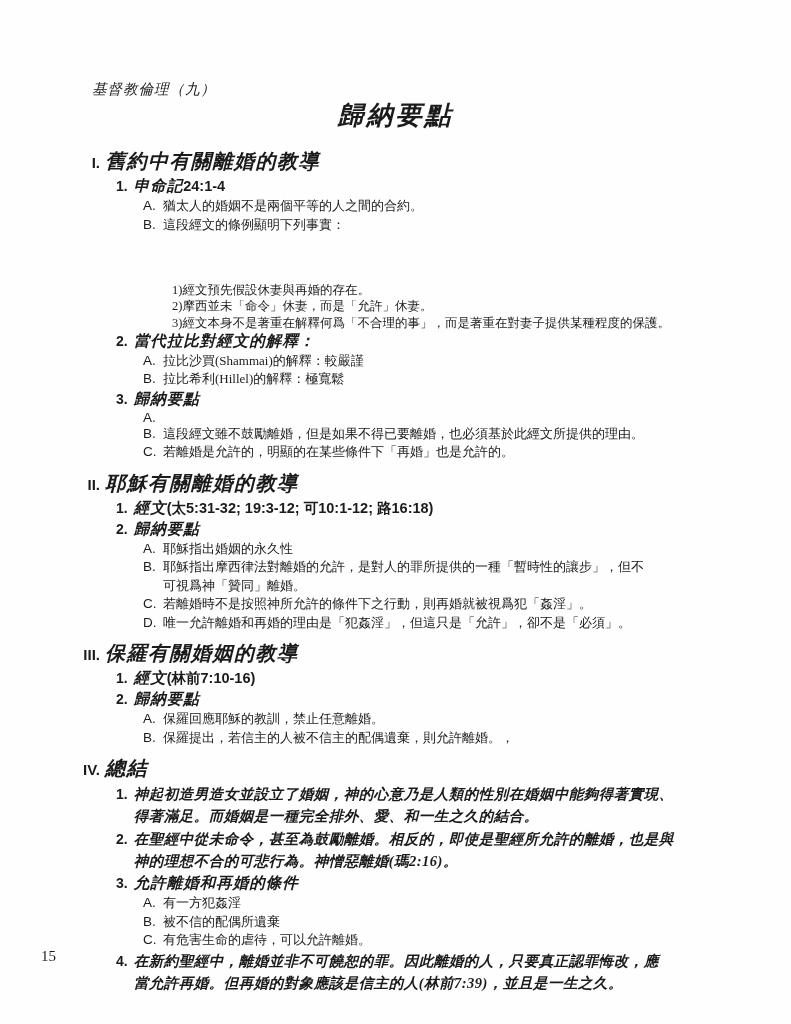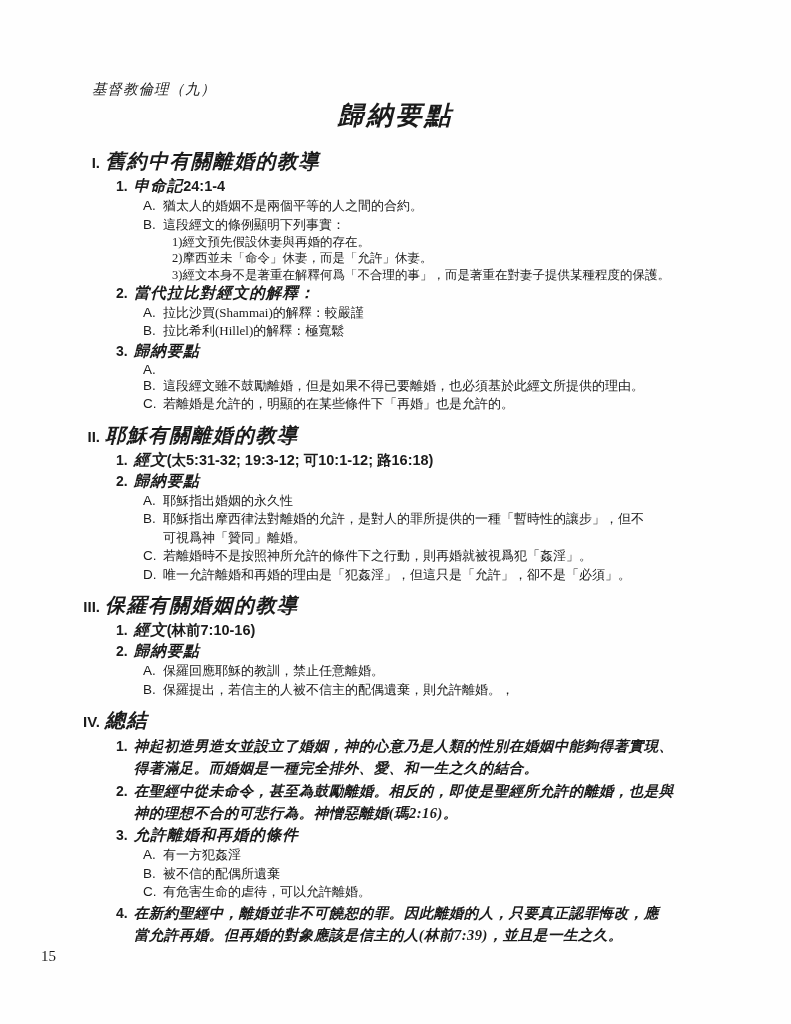--- a/index.html
+++ b/index.html
@@ -44,21 +44,21 @@
   .ref {
     font-family:"Liberation Sans", sans-serif; font-weight:bold;
     font-style:normal; font-size:14.5px; letter-spacing:0;
   }
   .row-sub { padding-left:65px; }
   .row-sub .lbl {
     flex:none; width:15px; margin-right:5px;
     font-family:"Liberation Sans", sans-serif; font-size:13.5px;
   }
   .row-sub .txt .line { font-size:13px; line-height:18.5px; white-space:nowrap; }
-  .points { padding-left:94px; }
+  .points { padding-left:94px;margin-top:48px; }
   .points .point { font-size:12.5px; line-height:16.3px; white-space:nowrap; }
   .page-number {
     position:absolute; left:0; top:948px; width:100%;
     font-size:15px;padding-left:41px;
   }
 </style>
 </head>
 <body>
 
 <div class="page">

